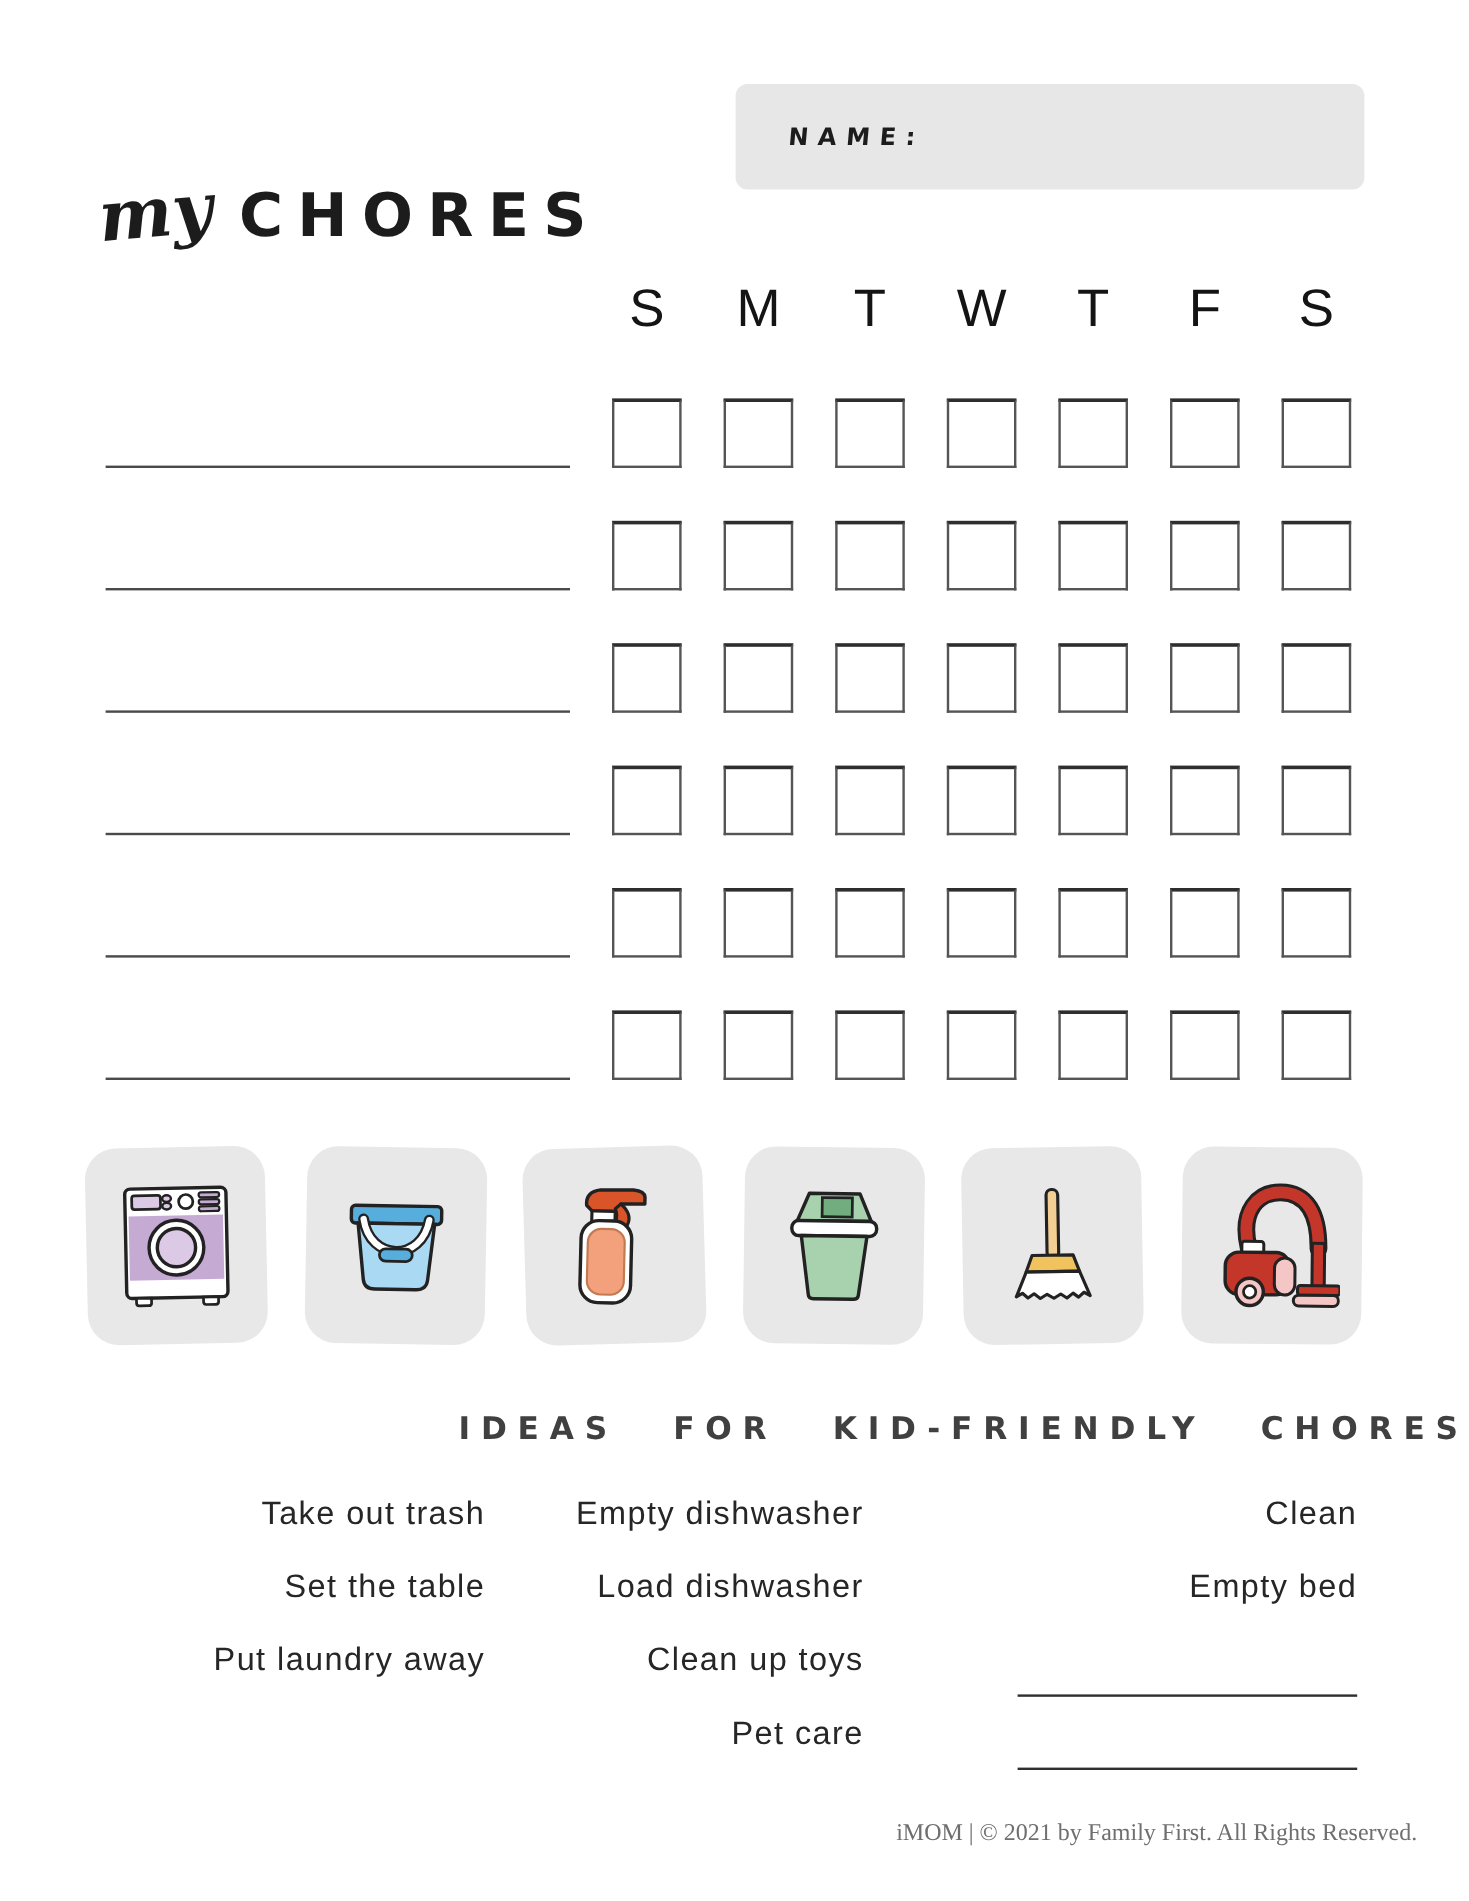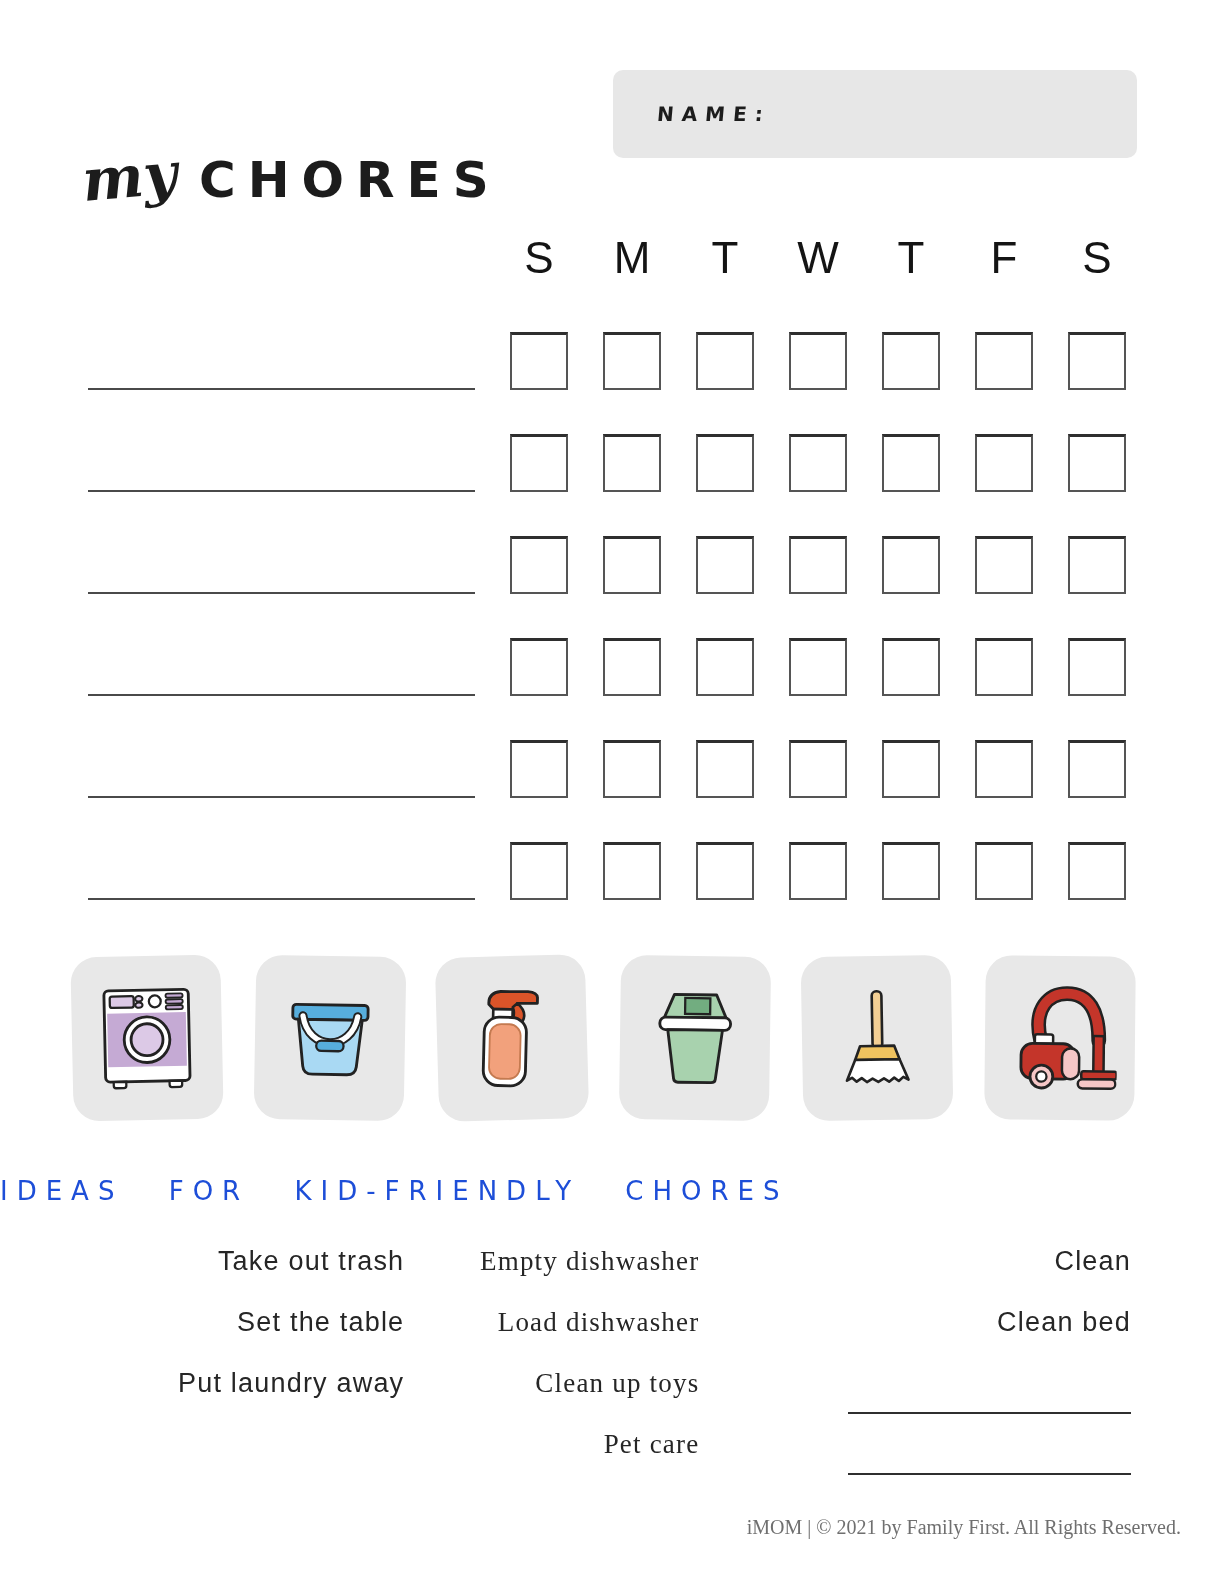--- a/index.html
+++ b/index.html
@@ -36,27 +36,27 @@
              display:flex;align-items:center;justify-content:center;}
   .icon-tile:nth-child(1){transform:rotate(-1.2deg);}
   .icon-tile:nth-child(2){transform:rotate(1deg);}
   .icon-tile:nth-child(3){transform:rotate(-1.6deg);}
   .icon-tile:nth-child(4){transform:rotate(0.8deg);}
   .icon-tile:nth-child(5){transform:rotate(-1deg);}
   .icon-tile:nth-child(6){transform:rotate(0.6deg);}
   .icon-tile svg{width:114px;height:120px;}
 
   
-  .ideas-heading{position:absolute;left:0;top:1176px;width:1224px;text-align:left;
-                 font-family:"DejaVu Sans",sans-serif;font-weight:400;font-size:26px;
-                 letter-spacing:9px;word-spacing:28px;color:#1d4ed8;}
+  .ideas-heading{position:absolute;left:0;top:1176px;width:1224px;text-align:right;
+                 font-family:"DejaVu Sans",sans-serif;font-weight:700;font-size:26px;
+                 letter-spacing:9px;word-spacing:28px;color:#404040;}
   .ideas-wrap{position:absolute;left:0;top:1246px;width:1224px;height:260px;}
   .idea-col{position:absolute;top:0;}
   .idea-col:nth-child(1){left:178px;}
-  .idea-col:nth-child(2){left:480px;font-family:Liberation Serif, serif;}
+  .idea-col:nth-child(2){left:480px;}
   .idea-col:nth-child(3){left:840px;}
   .idea-item{height:61px;font-size:27px;letter-spacing:1.2px;color:#262626;line-height:1.15;text-align:right;}
   .idea-blank{width:283px;height:44px;border-bottom:2px solid #2f2f2f;margin-left:8px;}
 
   
   .footer{position:absolute;right:43px;top:1516px;font-family:"Liberation Serif",serif;
           font-size:20px;color:#6f6f6f;margin-left:13px;}
 </style>
 </head>
 <body>
@@ -230,21 +230,21 @@
         <div class="idea-item">Put laundry away</div>
       </div>
       <div class="idea-col">
         <div class="idea-item">Empty dishwasher</div>
         <div class="idea-item">Load dishwasher</div>
         <div class="idea-item">Clean up toys</div>
         <div class="idea-item">Pet care</div>
       </div>
       <div class="idea-col">
         <div class="idea-item">Clean</div>
-        <div class="idea-item">Clean bed</div>
+        <div class="idea-item">Empty bed</div>
         <div class="idea-item">
           <div class="idea-blank"></div>
         </div>
         <div class="idea-item">
           <div class="idea-blank"></div>
         </div>
       </div>
     </div>
 
   <div class="footer">iMOM | © 2021 by Family First. All Rights Reserved.</div>

